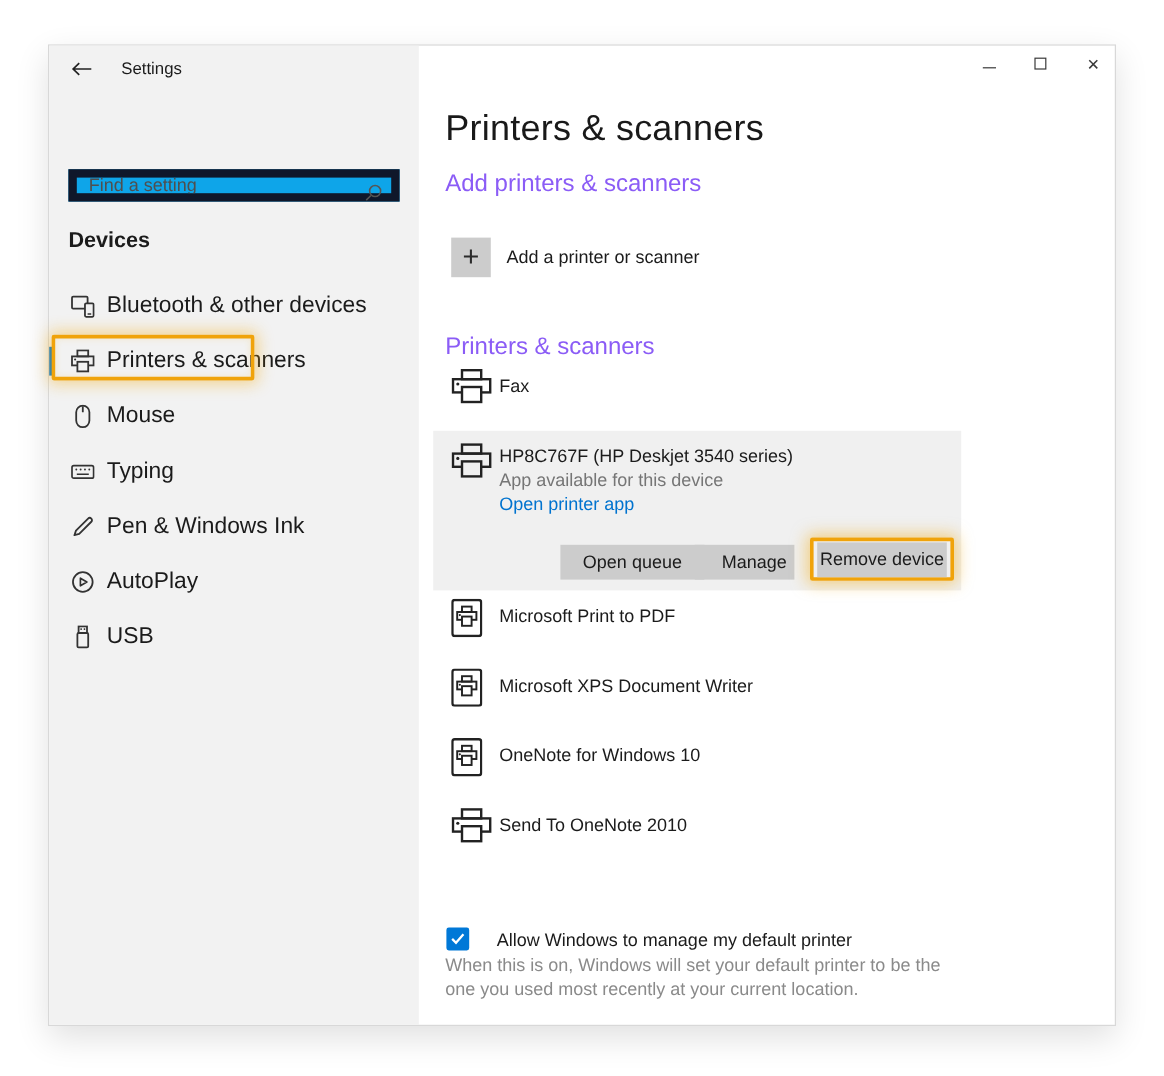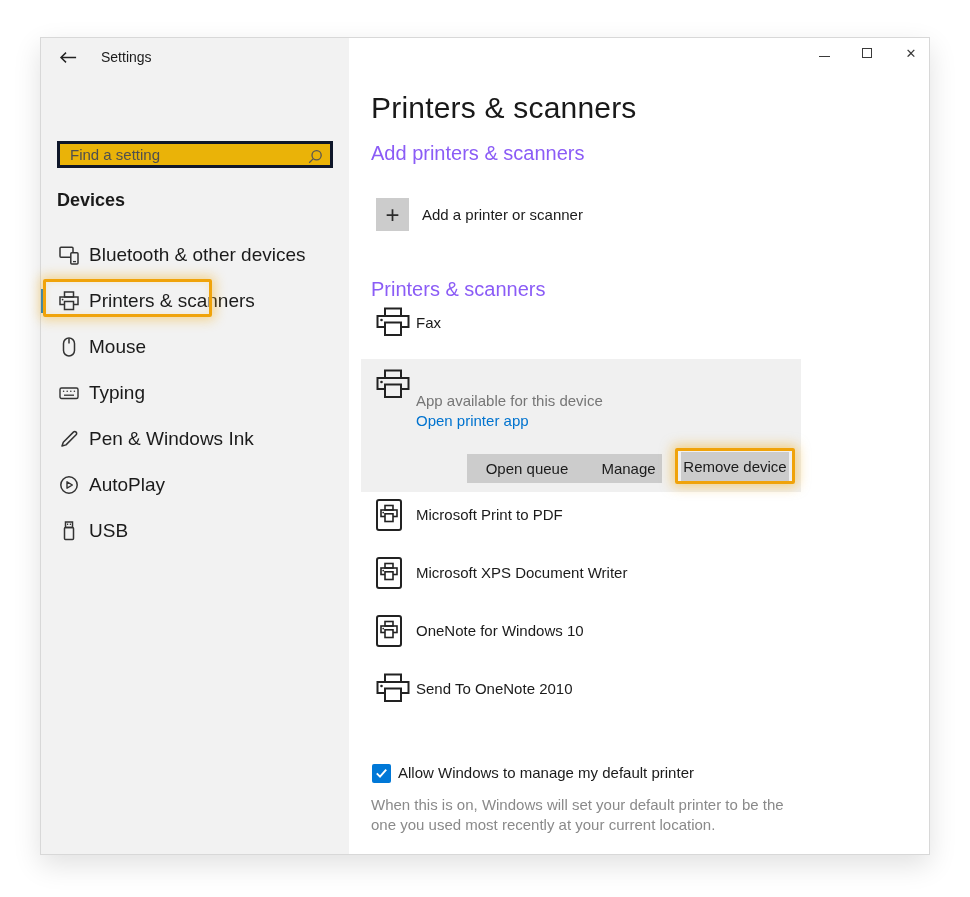--- a/index.html
+++ b/index.html
@@ -36,21 +36,21 @@
   .btn-close-glyph{ font-size:13px; color:#3a3a3a; line-height:1; }
   
   .home-row{
     position:absolute; left:0; top:53px; width:308px; height:36px;
     display:flex; align-items:center; cursor:pointer;
   }
   .home-row .ico{ position:absolute; left:18px; width:20px; height:18px; }
   .home-row .lbl{ position:absolute; left:50px; font-size:15px; }
   .search-box{
     position:absolute; left:16px; top:103px; width:276px; height:27px;
-    background:#eab308; border:3px solid #0f172a;
+    background:#0ea5e9; border:7px solid #0f172a;
   }
   .search-box input{
     position:absolute; left:0; top:0; width:100%; height:100%;
     border:none; outline:none; background:transparent;
     font-family:inherit; font-size:15px; color:#444; padding:0 28px 0 10px;
   }
   .search-box input::placeholder{ color:#4f4f4f; opacity:1; }
   .search-ico{ position:absolute; right:7px; top:5px; width:16px; height:16px; }
   .side-section-header{
     position:absolute; left:16px; top:152px; font-size:18px; font-weight:bold; color:#1b1b1b;
@@ -117,21 +117,21 @@
     position:absolute; left:314px; top:89px; width:120px; height:36px;
     border:3px solid #f0a30a; border-radius:2px;
     box-shadow:0 0 12px 3px rgba(243,176,27,0.5);
     display:flex; align-items:center; justify-content:center;
   }
   .btn-remove{
     position:static; width:108px; height:29px; top:auto;
   }
   .checkbox-row{
     position:absolute; left:330px; top:726px; height:28px;
-    display:flex; align-items:flex-start; cursor:pointer;
+    display:flex; align-items:flex-end; cursor:pointer;gap:16px;
   }
   .checkbox{
     width:19px; height:19px; background:#0078d7; border-radius:2px;
     display:flex; align-items:center; justify-content:center; margin-left:1px;
   }
   .checkbox-label{ margin-left:7px; font-size:15px; color:#1b1b1b; }
   .default-desc{
     position:absolute; left:330px; top:757px; width:438px;
     font-size:15px; line-height:19.5px; color:#8a8a8a;
   }
@@ -283,20 +283,21 @@
 
   <div class="hp-panel">
     <span class="dev-ico">
       <svg width="34" height="30" viewBox="0 0 34 30">
         <rect x="9" y="1.5" width="16" height="7.5" fill="none" stroke="#222" stroke-width="2"></rect>
         <rect x="1.5" y="9" width="31" height="11" fill="none" stroke="#222" stroke-width="2"></rect>
         <rect x="9" y="15.5" width="16" height="12.5" fill="#f0f0f0" stroke="#222" stroke-width="2"></rect>
         <circle cx="5.5" cy="13" r="1.3" fill="#222"></circle>
       </svg>
     </span>
+    <span class="hp-name">HP8C767F (HP Deskjet 3540 series)</span>
     <span class="hp-status">App available for this device</span>
     <span class="hp-link">Open printer app</span>
 
     <button class="panel-btn btn-queue">Open queue</button>
     <button class="panel-btn btn-manage">Manage</button>
     <div class="remove-wrap">
       <button class="panel-btn btn-remove">Remove device</button>
     </div>
   </div>
 

